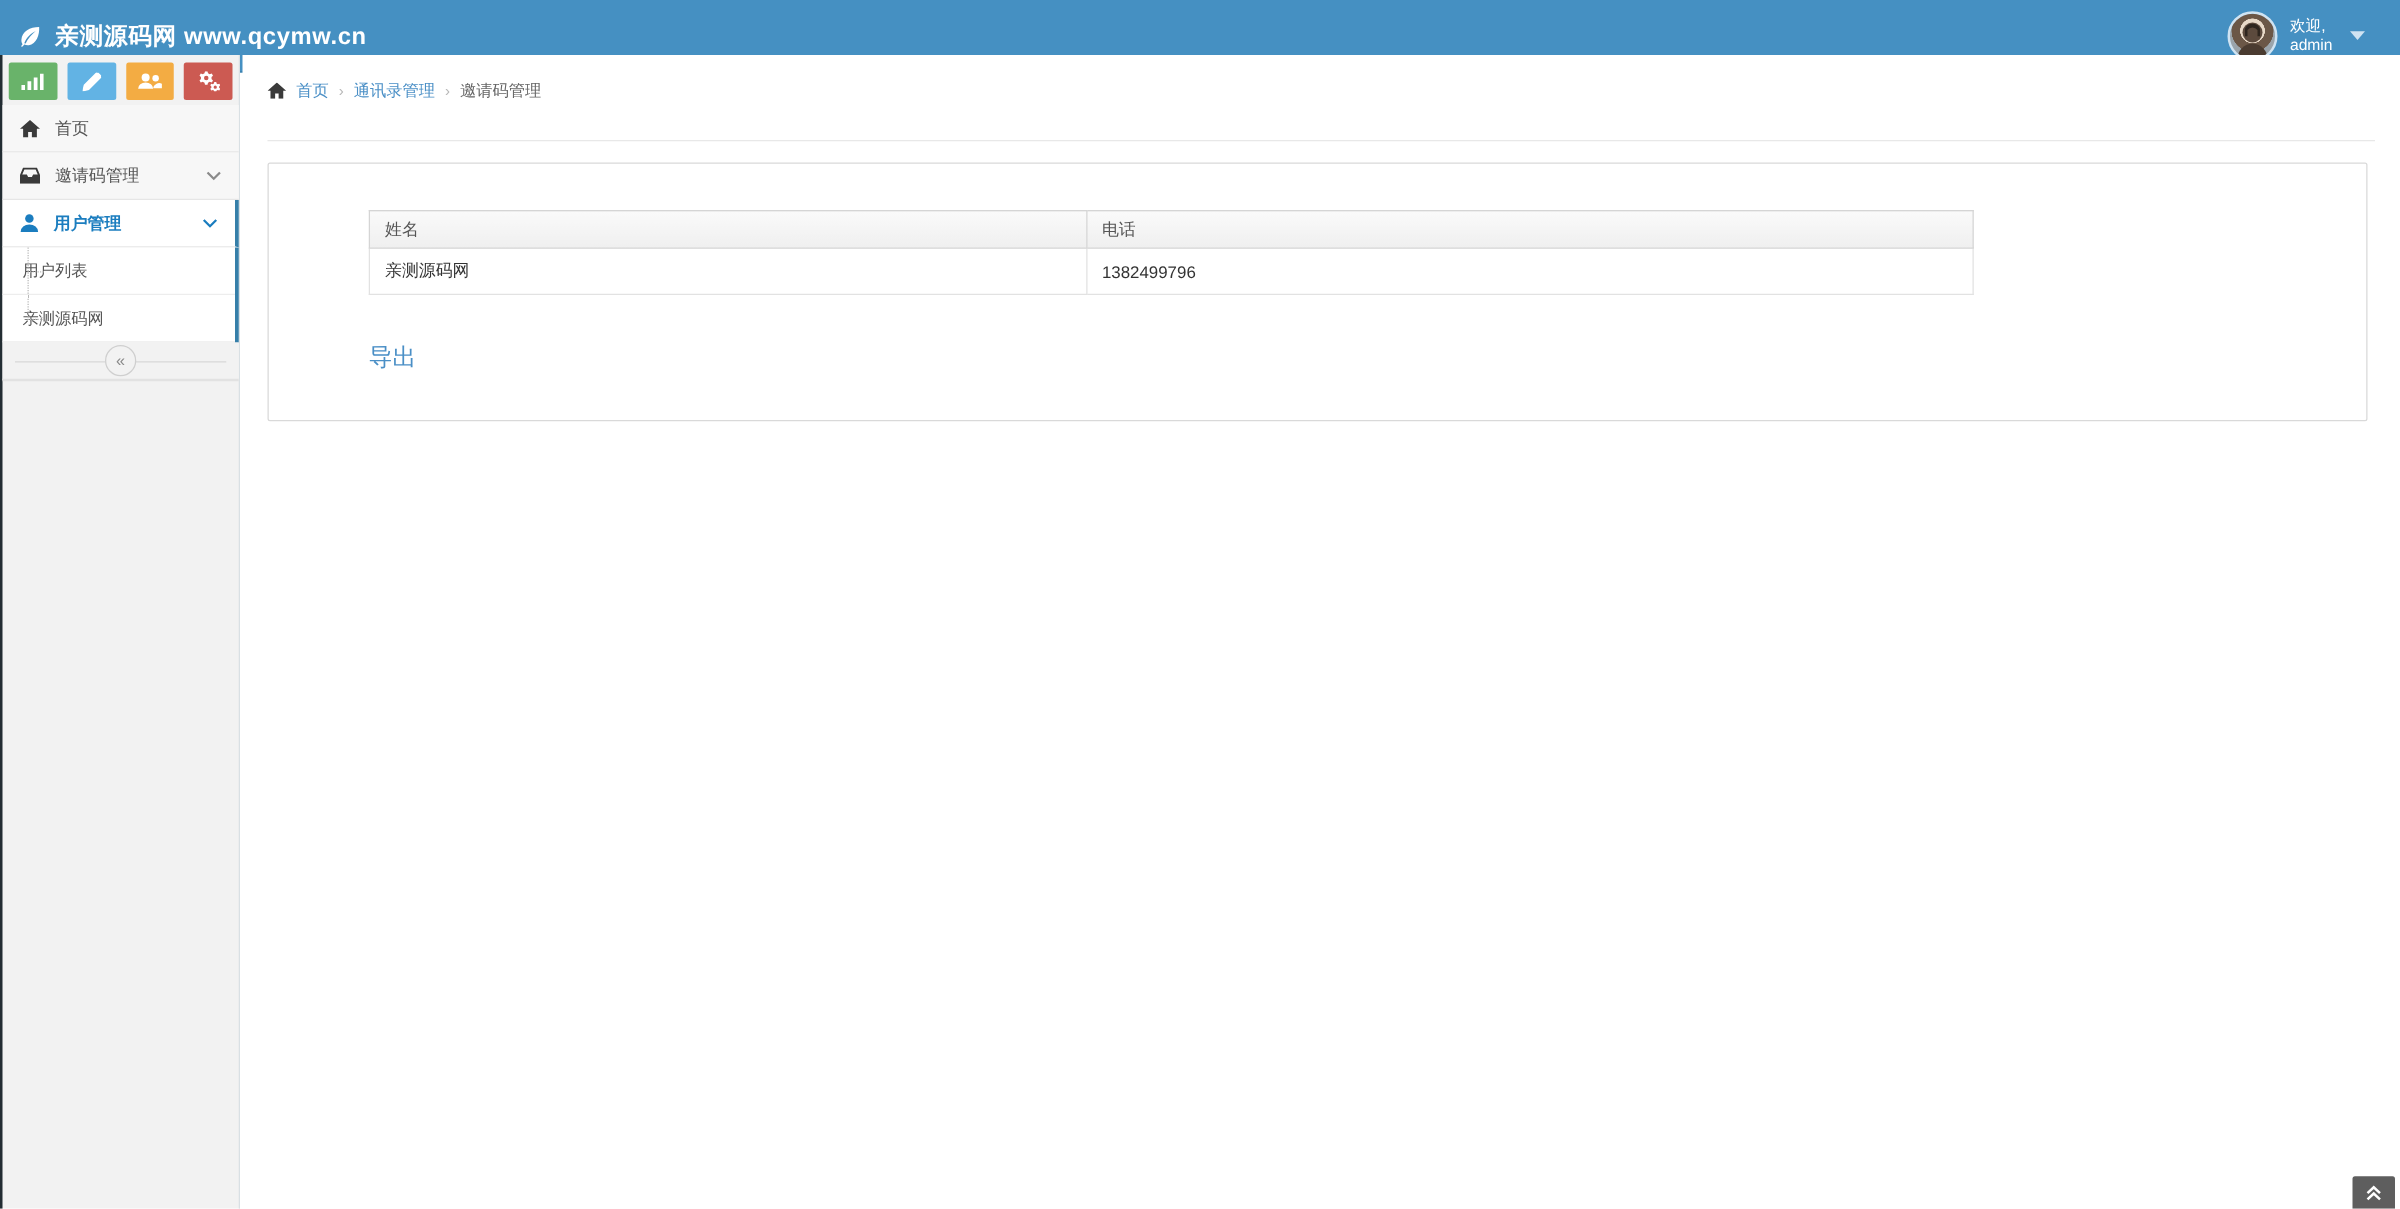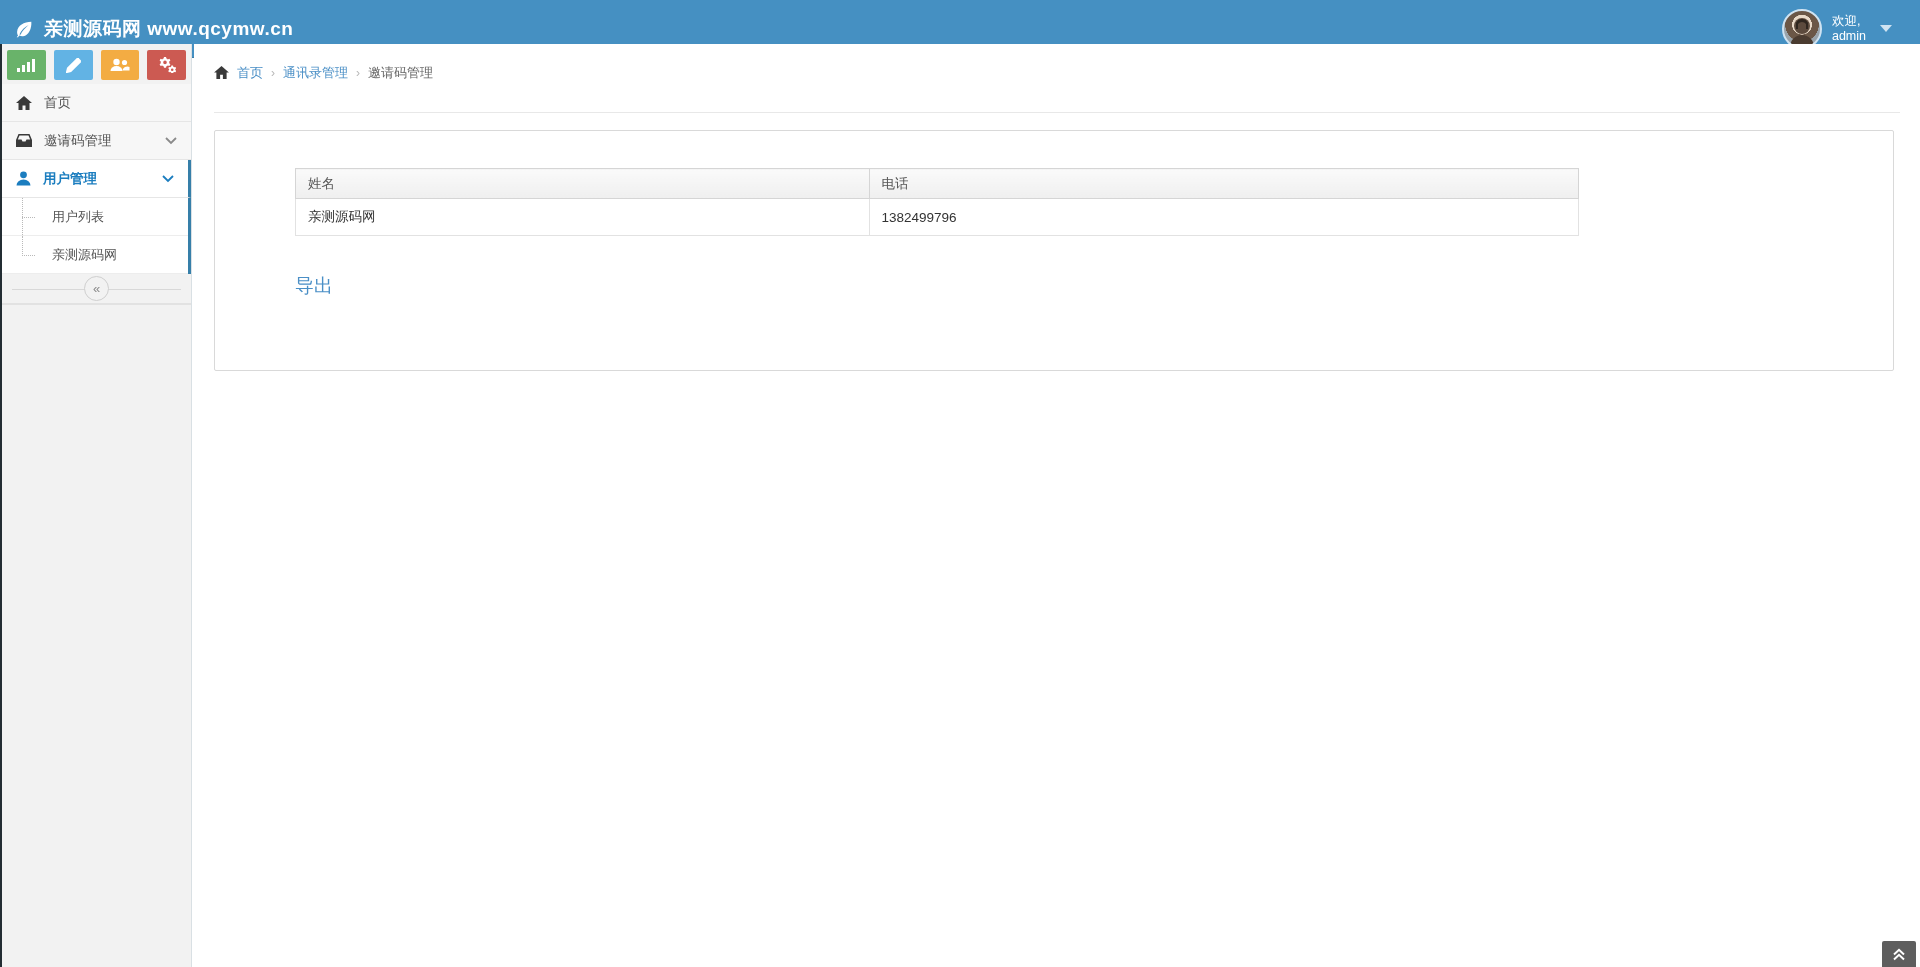--- a/index.html
+++ b/index.html
@@ -49,21 +49,21 @@
     padding:0 14px; background:#f7f7f7; border-bottom:1px solid #e6e6e6;
     font-size:13.5px; color:#555; cursor:pointer;
   }
   .menu-item .mi-label { flex:1; }
   .menu-item.active {
     background:#ffffff; color:#1b7dbf; font-weight:bold; border-right:3px solid #367fa9;justify-content:flex-end;
   }
   .submenu { background:#ffffff; border-right:3px solid #367fa9; }
   .submenu-item {
     height:38px; display:flex; align-items:center;
-    padding-left:50px; font-size:13px; color:#555; cursor:pointer;
+    padding-left:16px; font-size:13px; color:#555; cursor:pointer;
     border-bottom:1px solid #ededed; position:relative;
   }
   .submenu-item::before {
     content:""; position:absolute; left:20px; top:0; bottom:0;
     border-left:1px dotted #b9b9b9;
   }
   .submenu-item::after {
     content:""; position:absolute; left:20px; width:13px; top:19px;
     border-top:1px dotted #b9b9b9;
   }
@@ -92,21 +92,21 @@
   .crumb-sep { color:#b8b8b8; font-size:12px; }
   .crumb-current { color:#666; }
   .home-icon svg { display:block; margin-top:-1px; }
 
   .page-title {
     margin:14px 0 0 20px; font-size:22px; font-weight:normal; color:#5190c6;
   }
   .title-rule { border:none; border-top:1px solid #e8e8e8; margin:18px 20px 0 20px; }
 
   .panel {
-    margin:17px 26px 0 20px; height:241px;
+    margin:17px 26px 0 20px; height:207px;
     background:#ffffff; border:1px solid #d9d9d9; border-radius:2px;
     position:relative;
   }
   .data-table {
     position:absolute; left:80px; top:37px; width:1284px;
     border-collapse:collapse; font-size:13.5px;
   }
   .data-table th {
     background:linear-gradient(#fafafa,#efefef);
     border:1px solid #d5d5d5; text-align:left; font-weight:normal;

